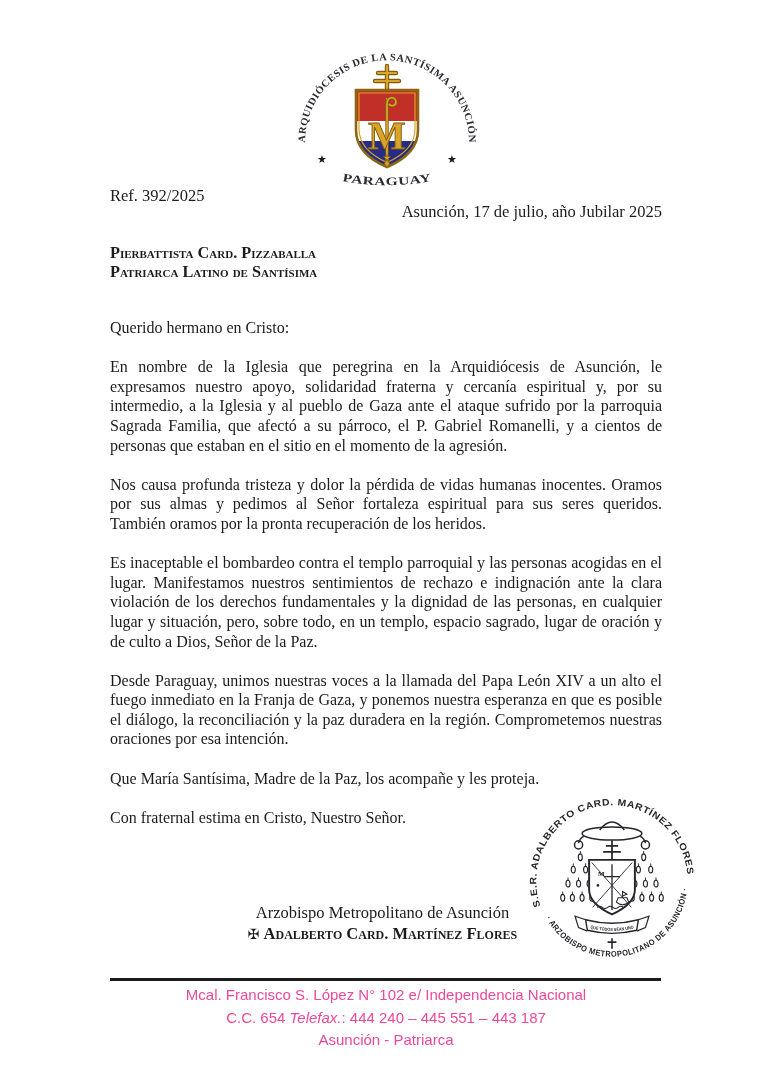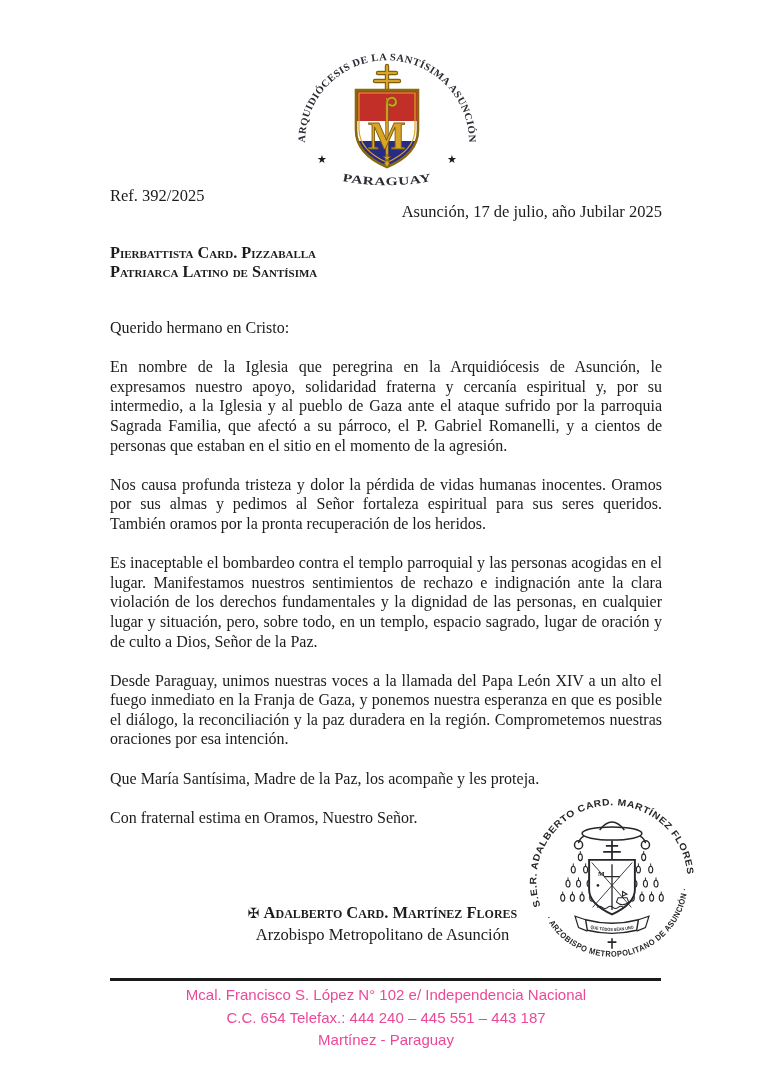--- a/index.html
+++ b/index.html
@@ -16,21 +16,21 @@
     line-height:19.6px;text-align:justify;}
   .body-text p{margin:0 0 19.6px 0;}
   .signature{position:absolute;left:110px;top:902px;width:545px;text-align:center;
     font-size:16.5px;line-height:21px;}
   .sig-name{font-weight:bold;font-variant:small-caps;}
   .sig-cross{font-family:"DejaVu Sans",sans-serif;font-size:14px;}
   .stamp-svg{position:absolute;left:524px;top:793px;width:176px;height:176px;}
   .footer-rule{position:absolute;left:110px;top:978px;width:551px;height:3px;background:#1b1b1b;}
   .footer{position:absolute;left:110px;top:984px;width:552px;text-align:center;
     font-family:"Liberation Sans",sans-serif;font-size:15px;line-height:22.5px;color:#ec4899;}
-  .footer .it{}
+  .footer .it{font-style:italic;}
   .arc-text{font-family:"Liberation Serif",serif;font-weight:bold;letter-spacing:.4px;}
   .stamp-arc{font-family:"Liberation Sans",sans-serif;font-weight:bold;letter-spacing:.6px;}
   .motto{font-family:"Liberation Sans",sans-serif;font-weight:bold;}
 </style>
 </head>
 <body>
 
 <div class="page">
 
   <svg class="seal-svg" viewBox="0 0 185 138">
@@ -90,29 +90,29 @@
     <div>Patriarca Latino de Santísima</div>
   </div>
 
   <div class="body-text">
     <p>Querido hermano en Cristo:</p>
     <p>En nombre de la Iglesia que peregrina en la Arquidiócesis de Asunción, le expresamos nuestro apoyo, solidaridad fraterna y cercanía espiritual y, por su intermedio, a la Iglesia y al pueblo de Gaza ante el ataque sufrido por la parroquia Sagrada Familia, que afectó a su párroco, el P. Gabriel Romanelli, y a cientos de personas que estaban en el sitio en el momento de la agresión.</p>
     <p>Nos causa profunda tristeza y dolor la pérdida de vidas humanas inocentes. Oramos por sus almas y pedimos al Señor fortaleza espiritual para sus seres queridos. También oramos por la pronta recuperación de los heridos.</p>
     <p>Es inaceptable el bombardeo contra el templo parroquial y las personas acogidas en el lugar. Manifestamos nuestros sentimientos de rechazo e indignación ante la clara violación de los derechos fundamentales y la dignidad de las personas, en cualquier lugar y situación, pero, sobre todo, en un templo, espacio sagrado, lugar de oración y de culto a Dios, Señor de la Paz.</p>
     <p>Desde Paraguay, unimos nuestras voces a la llamada del Papa León XIV a un alto el fuego inmediato en la Franja de Gaza, y ponemos nuestra esperanza en que es posible el diálogo, la reconciliación y la paz duradera en la región. Comprometemos nuestras oraciones por esa intención.</p>
     <p>Que María Santísima, Madre de la Paz, los acompañe y les proteja.</p>
-    <p>Con fraternal estima en Oramos, Nuestro Señor.</p>
+    <p>Con fraternal estima en Cristo, Nuestro Señor.</p>
   </div>
 
   <div class="signature">
+    <div>Arzobispo Metropolitano de Asunción</div>
     <div>
       <span class="sig-cross">✠</span>
       <span class="sig-name">Adalberto Card. Martínez Flores</span>
     </div>
-    <div>Arzobispo Metropolitano de Asunción</div>
   </div>
 
   <svg class="stamp-svg" viewBox="0 0 200 200" fill="none" stroke="#26262b">
     <defs>
       <path id="stTop" d="M 15.3 114.9 A 86 86 0 1 1 184.7 114.9" fill="none"></path>
       <path id="stBottom" d="M 16.9 122.3 A 86 86 0 0 0 183.1 122.3" fill="none"></path>
       <path id="stMotto" d="M 74 153.5 Q 100 160 126 153.5" fill="none"></path>
       <g id="tassel">
         <path d="M0 0 V3.5" stroke="#26262b" stroke-width="1.1"></path>
         <ellipse cx="0" cy="7" rx="2.3" ry="3.8" stroke="#26262b" stroke-width="1.3"></ellipse>
@@ -186,16 +186,16 @@
     <path d="M 100 165 V 177 M 95 169.5 H 105" stroke-width="1.8"></path>
   </svg>
 
   <div class="footer-rule"></div>
   <div class="footer">
     <div>Mcal. Francisco S. López N° 102 e/ Independencia Nacional</div>
     <div>
       <span>C.C. 654</span>
       <span class="it">Telefax.</span><span>: 444 240 – 445 551 – 443 187</span>
     </div>
-    <div>Martínez - Paraguay</div>
+    <div>Asunción - Patriarca</div>
   </div>
 
 </div>
 
 </body></html>

